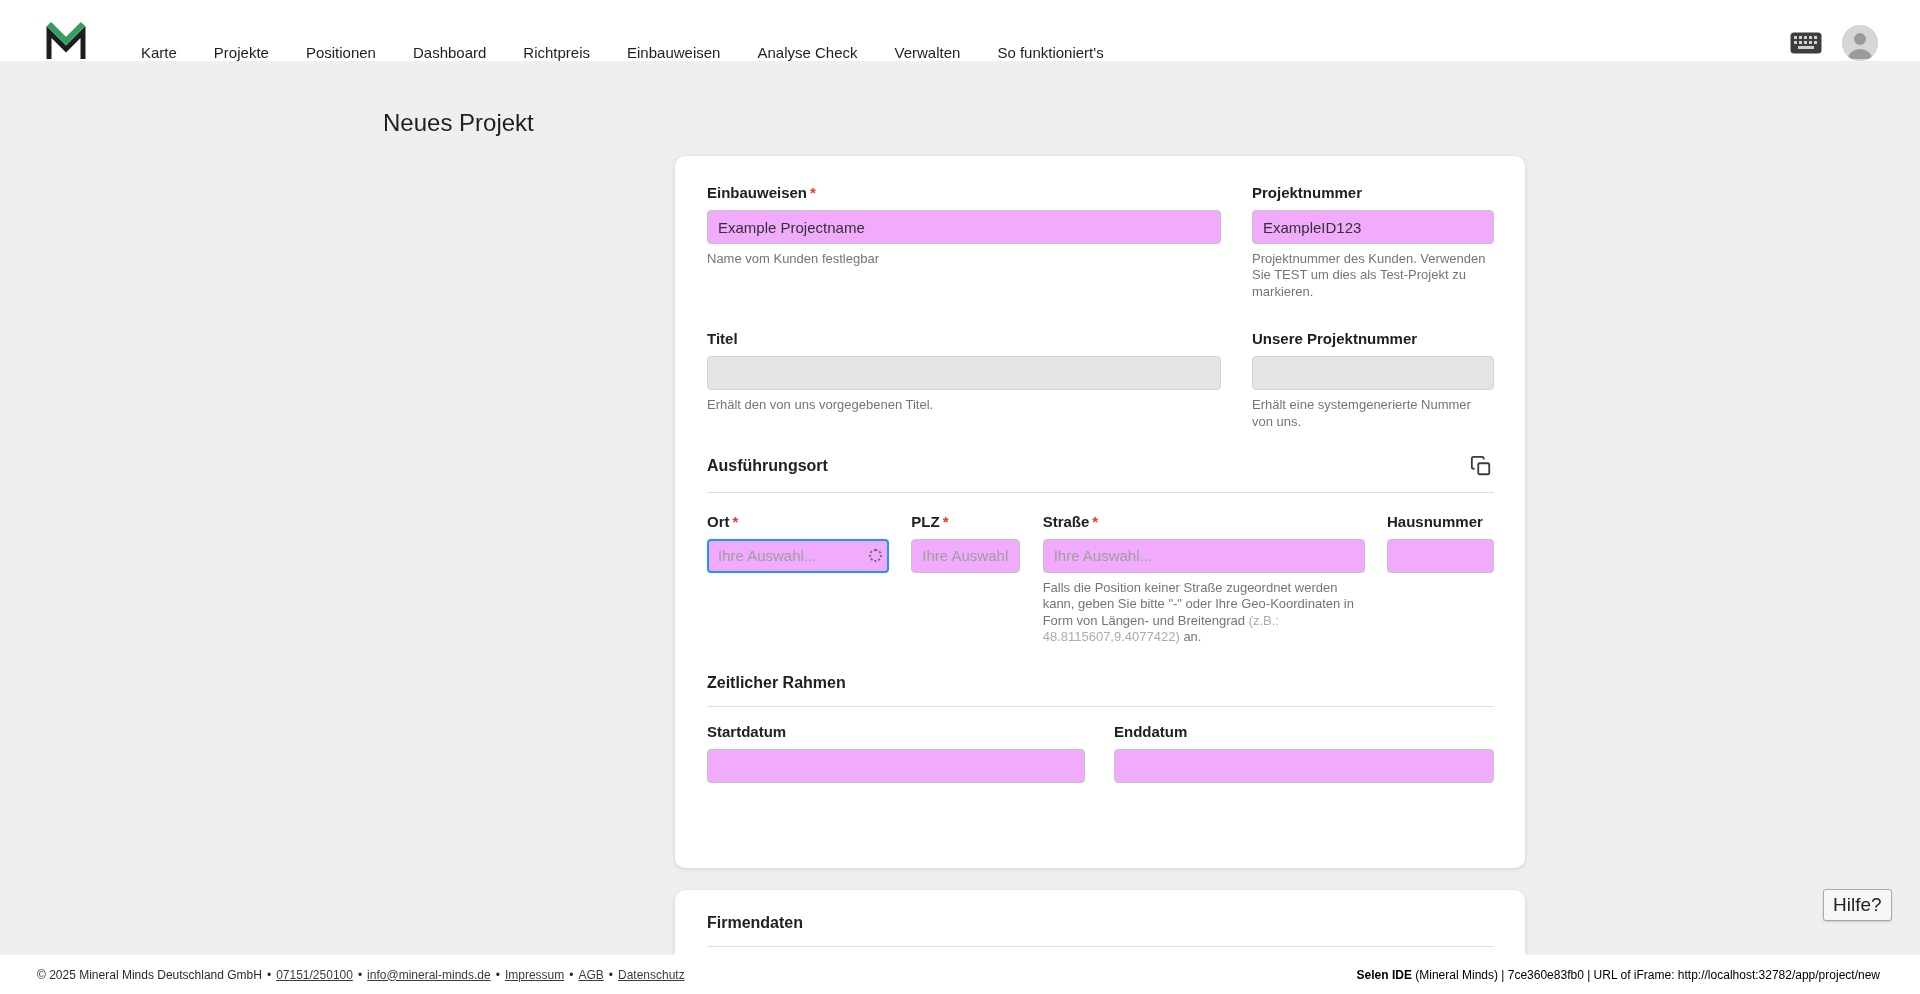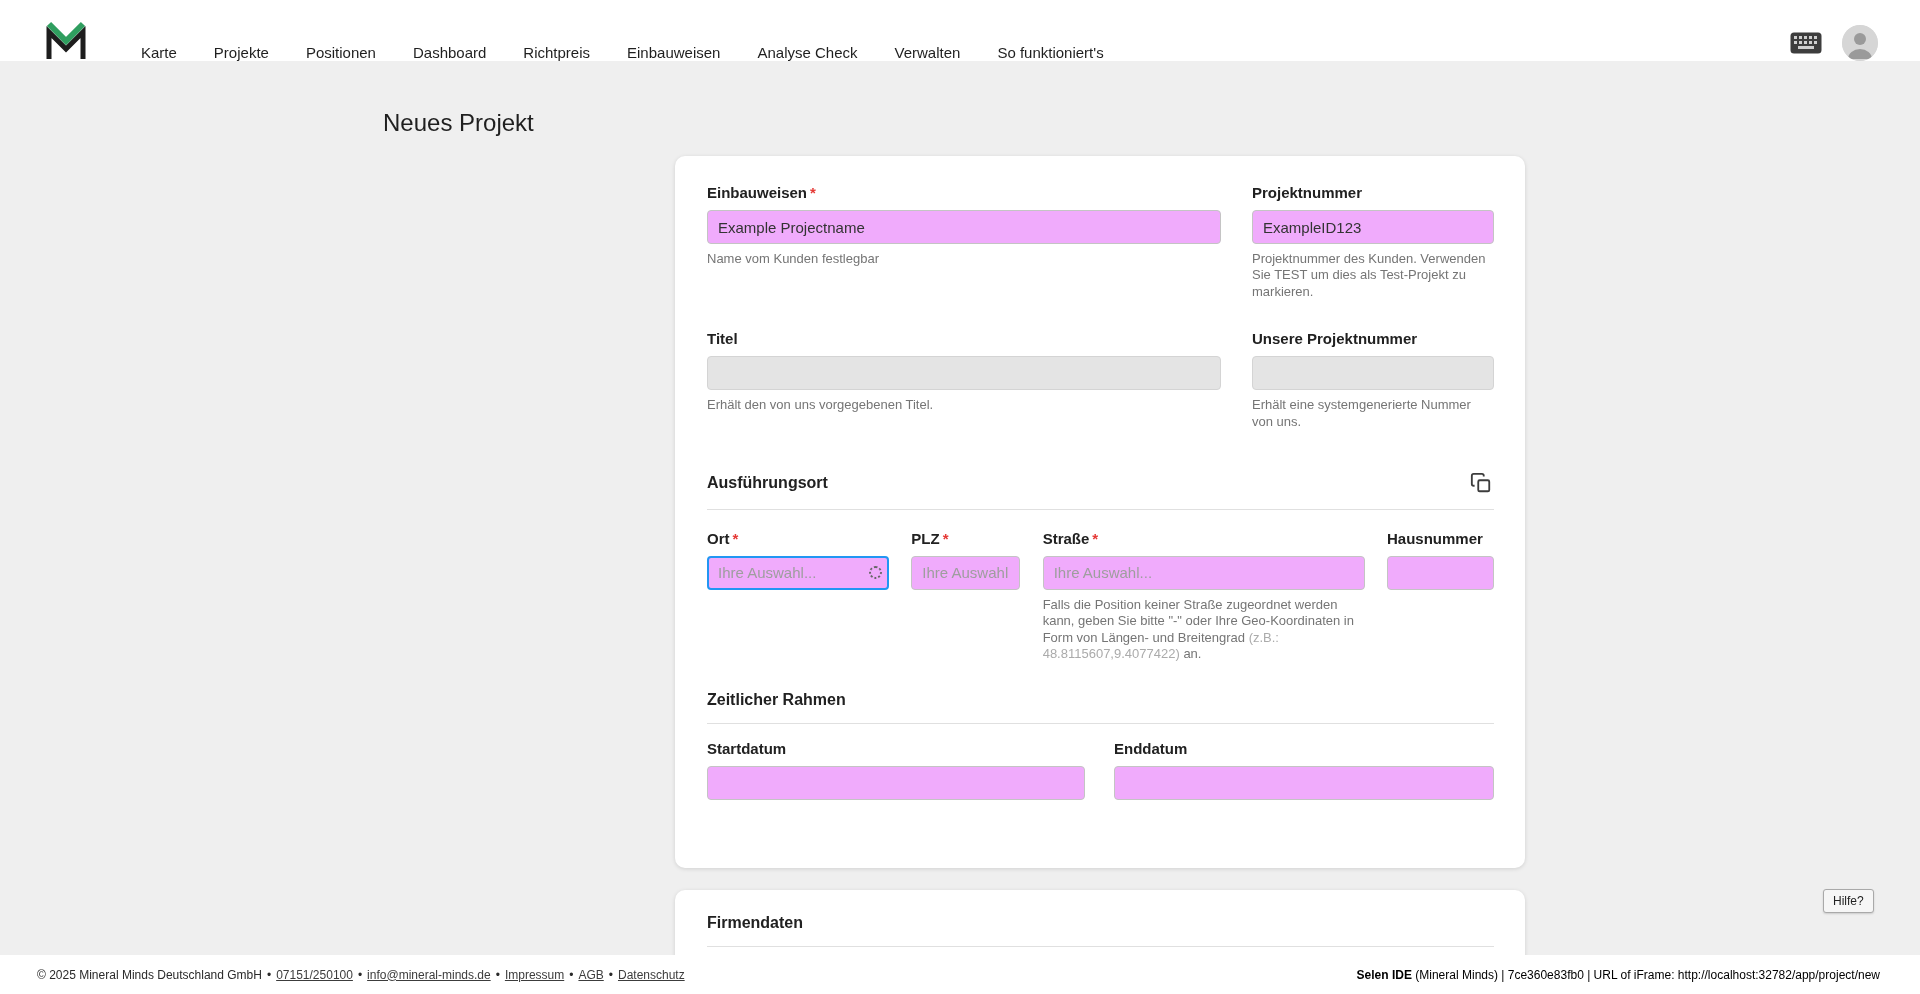--- a/index.html
+++ b/index.html
@@ -46,21 +46,21 @@
 
   .card {
     position:absolute; background:#ffffff; border-radius:10px;
     box-shadow:0 1px 4px rgba(0,0,0,0.13);
   }
   .card1 { left:675px; top:95px; width:850px; height:712px; padding:28px 31px 0 32px; }
   .card2 { left:675px; top:829px; width:850px; height:140px; padding:23px 31px 0 32px; }
 
   .frow { display:flex; justify-content:space-between; align-items:flex-start; }
   .mb-row1 { margin-bottom:30px; }
-  .mb-row2 { margin-bottom:40px; }
+  .mb-row2 { margin-bottom:23px; }
   .mb-row3 { margin-bottom:34px; }
   .mb-row4 { margin-bottom:28px; }
 
   .flabel { display:block; font-size:15px; font-weight:600; color:#212121; margin-bottom:8px; line-height:18px; white-space:nowrap; }
   .req { color:#e53935; margin-left:3px; }
 
   .txt {
     display:block; width:100%; height:34px;
     border:1px solid #c4c4c4; border-radius:4px;
     padding:0 10px; font-size:15px; color:#333;
@@ -95,21 +95,21 @@
   .section-row { display:flex; align-items:center; justify-content:space-between; }
   .section-title { font-size:16px; font-weight:700; color:#212121; line-height:20px; }
   .copy-btn { background:none; border:none; cursor:pointer; padding:2px; display:flex; }
   .rule { border:none; border-top:1px solid #e0e0e0; margin:13px 0 0 0; }
   .sect { margin-bottom:20px; }
   .sect2 { margin-bottom:16px; }
 
   .help-btn {
     position:absolute; left:1823px; top:828px;
     background:#f6f6f6; border:1px solid #a9a9a9; border-radius:3px;
-    font-size:12px; color:#222; font-family:inherit;
+    font-size:19px; color:#222; font-family:inherit;
     padding:4px 9px; cursor:pointer; box-shadow:0 1px 2px rgba(0,0,0,0.15);
   }
 
   
   footer {
     height:39px; background:#ffffff; flex-shrink:0;
     display:flex; align-items:center; justify-content:space-between;
     padding:0 40px 0 37px; font-size:12px; color:#2a2a2a;
   }
   .f-left { display:flex; align-items:center; white-space:nowrap;justify-content:flex-end; }

